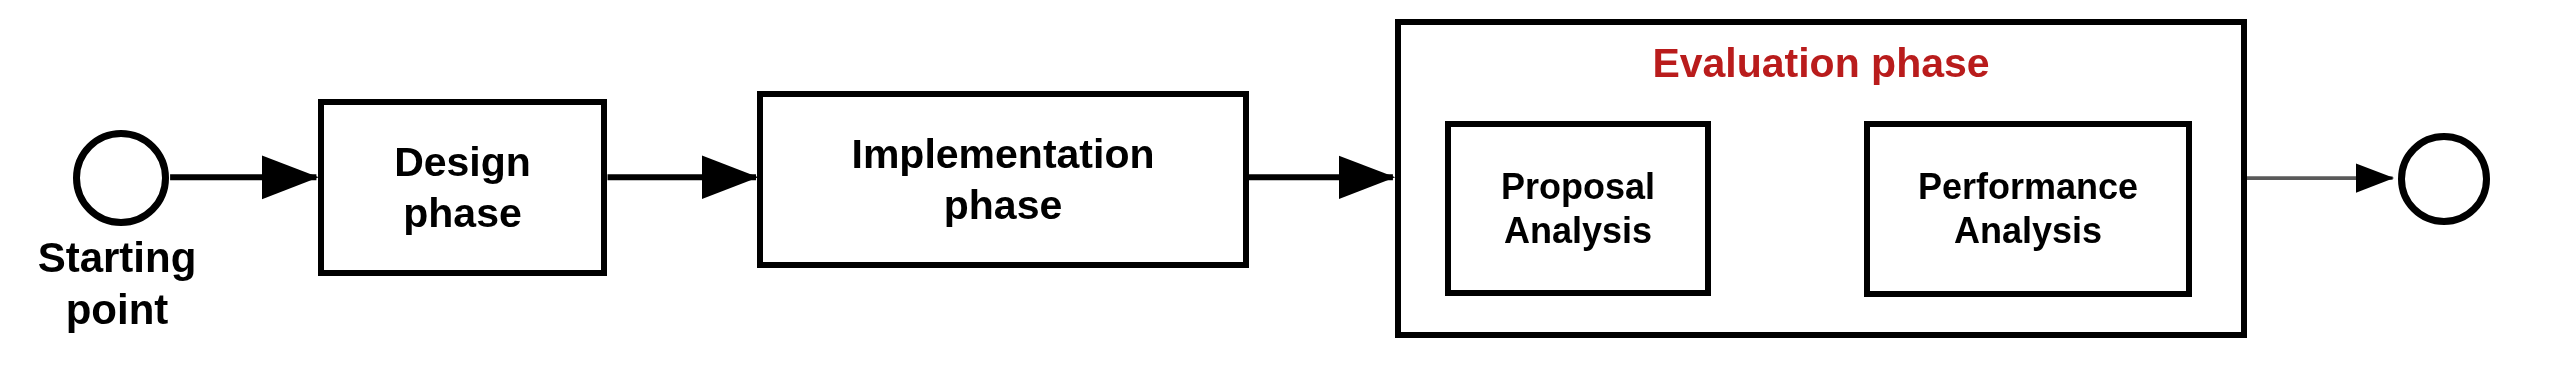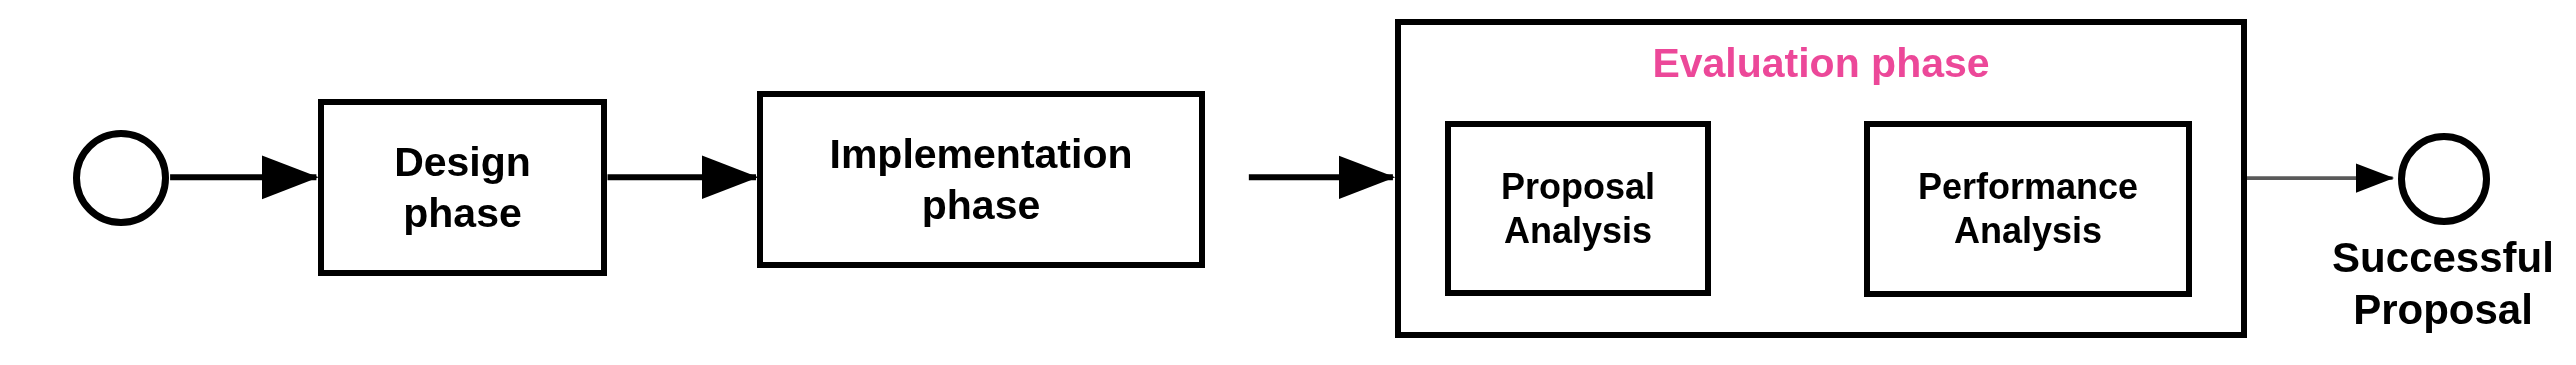--- a/index.html
+++ b/index.html
@@ -31,21 +31,21 @@
   .group-box {
     position: absolute;
     box-sizing: border-box;
     background: #ffffff;
     border: 6.7px solid #000000;
   }
   .group-title {
     position: absolute;
     text-align: center;
     font-weight: bold;
-    color: #ec4899;
+    color: #b91c1c;
     white-space: nowrap;
   }
   .endpoint {
     position: absolute;
     box-sizing: border-box;
     border: 7.4px solid #000000;
     border-radius: 50%;
     background: #ffffff;
   }
   .endpoint-label {
@@ -94,43 +94,43 @@
     <g>
       <line x1="2312" y1="282" x2="2518" y2="282" stroke="#000000" stroke-width="8" marker-end="url(#arrowhead)"></line>
     </g>
 
     <g>
       <line x1="3036" y1="241" x2="3236" y2="241" stroke="#595959" stroke-width="5" marker-end="url(#arrowhead-faint)"></line>
     </g>
   </svg>
 
   <div class="endpoint" style="left:73px; top:130px; width:96px; height:96px;"></div>
+  <div class="endpoint-label" style="left:0px; top:232px; width:234px; font-size:42px;">Starting
+point</div>
 
   <div class="node-box" style="left:318px; top:91px; width:289px; height:177px; font-size:41px;margin-top:8px;">
     <span class="inner-label">Design
 phase</span>
   </div>
 
-  <div class="node-box" style="left:757px; top:91px; width:448px; height:177px; font-size:41px;">
+  <div class="node-box" style="left:757px; top:91px; width:492px; height:177px; font-size:41px;">
     <span class="inner-label">Implementation
 phase</span>
   </div>
 
   <div class="group-box" style="left:1395px; top:19px; width:852px; height:319px;"></div>
 
   <div class="group-title" style="left:1395px; top:40px; width:852px; font-size:41px;">Evaluation phase</div>
 
   <div class="node-box" style="left:1445px; top:121px; width:266px; height:175px; font-size:36px;">
     <span class="inner-label">Proposal
 Analysis</span>
   </div>
 
   <div class="node-box" style="left:1864px; top:121px; width:328px; height:176px; font-size:36px;">
     <span class="inner-label">Performance
 Analysis</span>
   </div>
 
   <div class="endpoint" style="left:2398px; top:133px; width:92px; height:92px;"></div>
-  <div class="endpoint-label" style="left:2310px; top:232px; width:266px; font-size:42px;">Successful
-Proposal</div>
 
 </div>
 
 
 </body></html>

